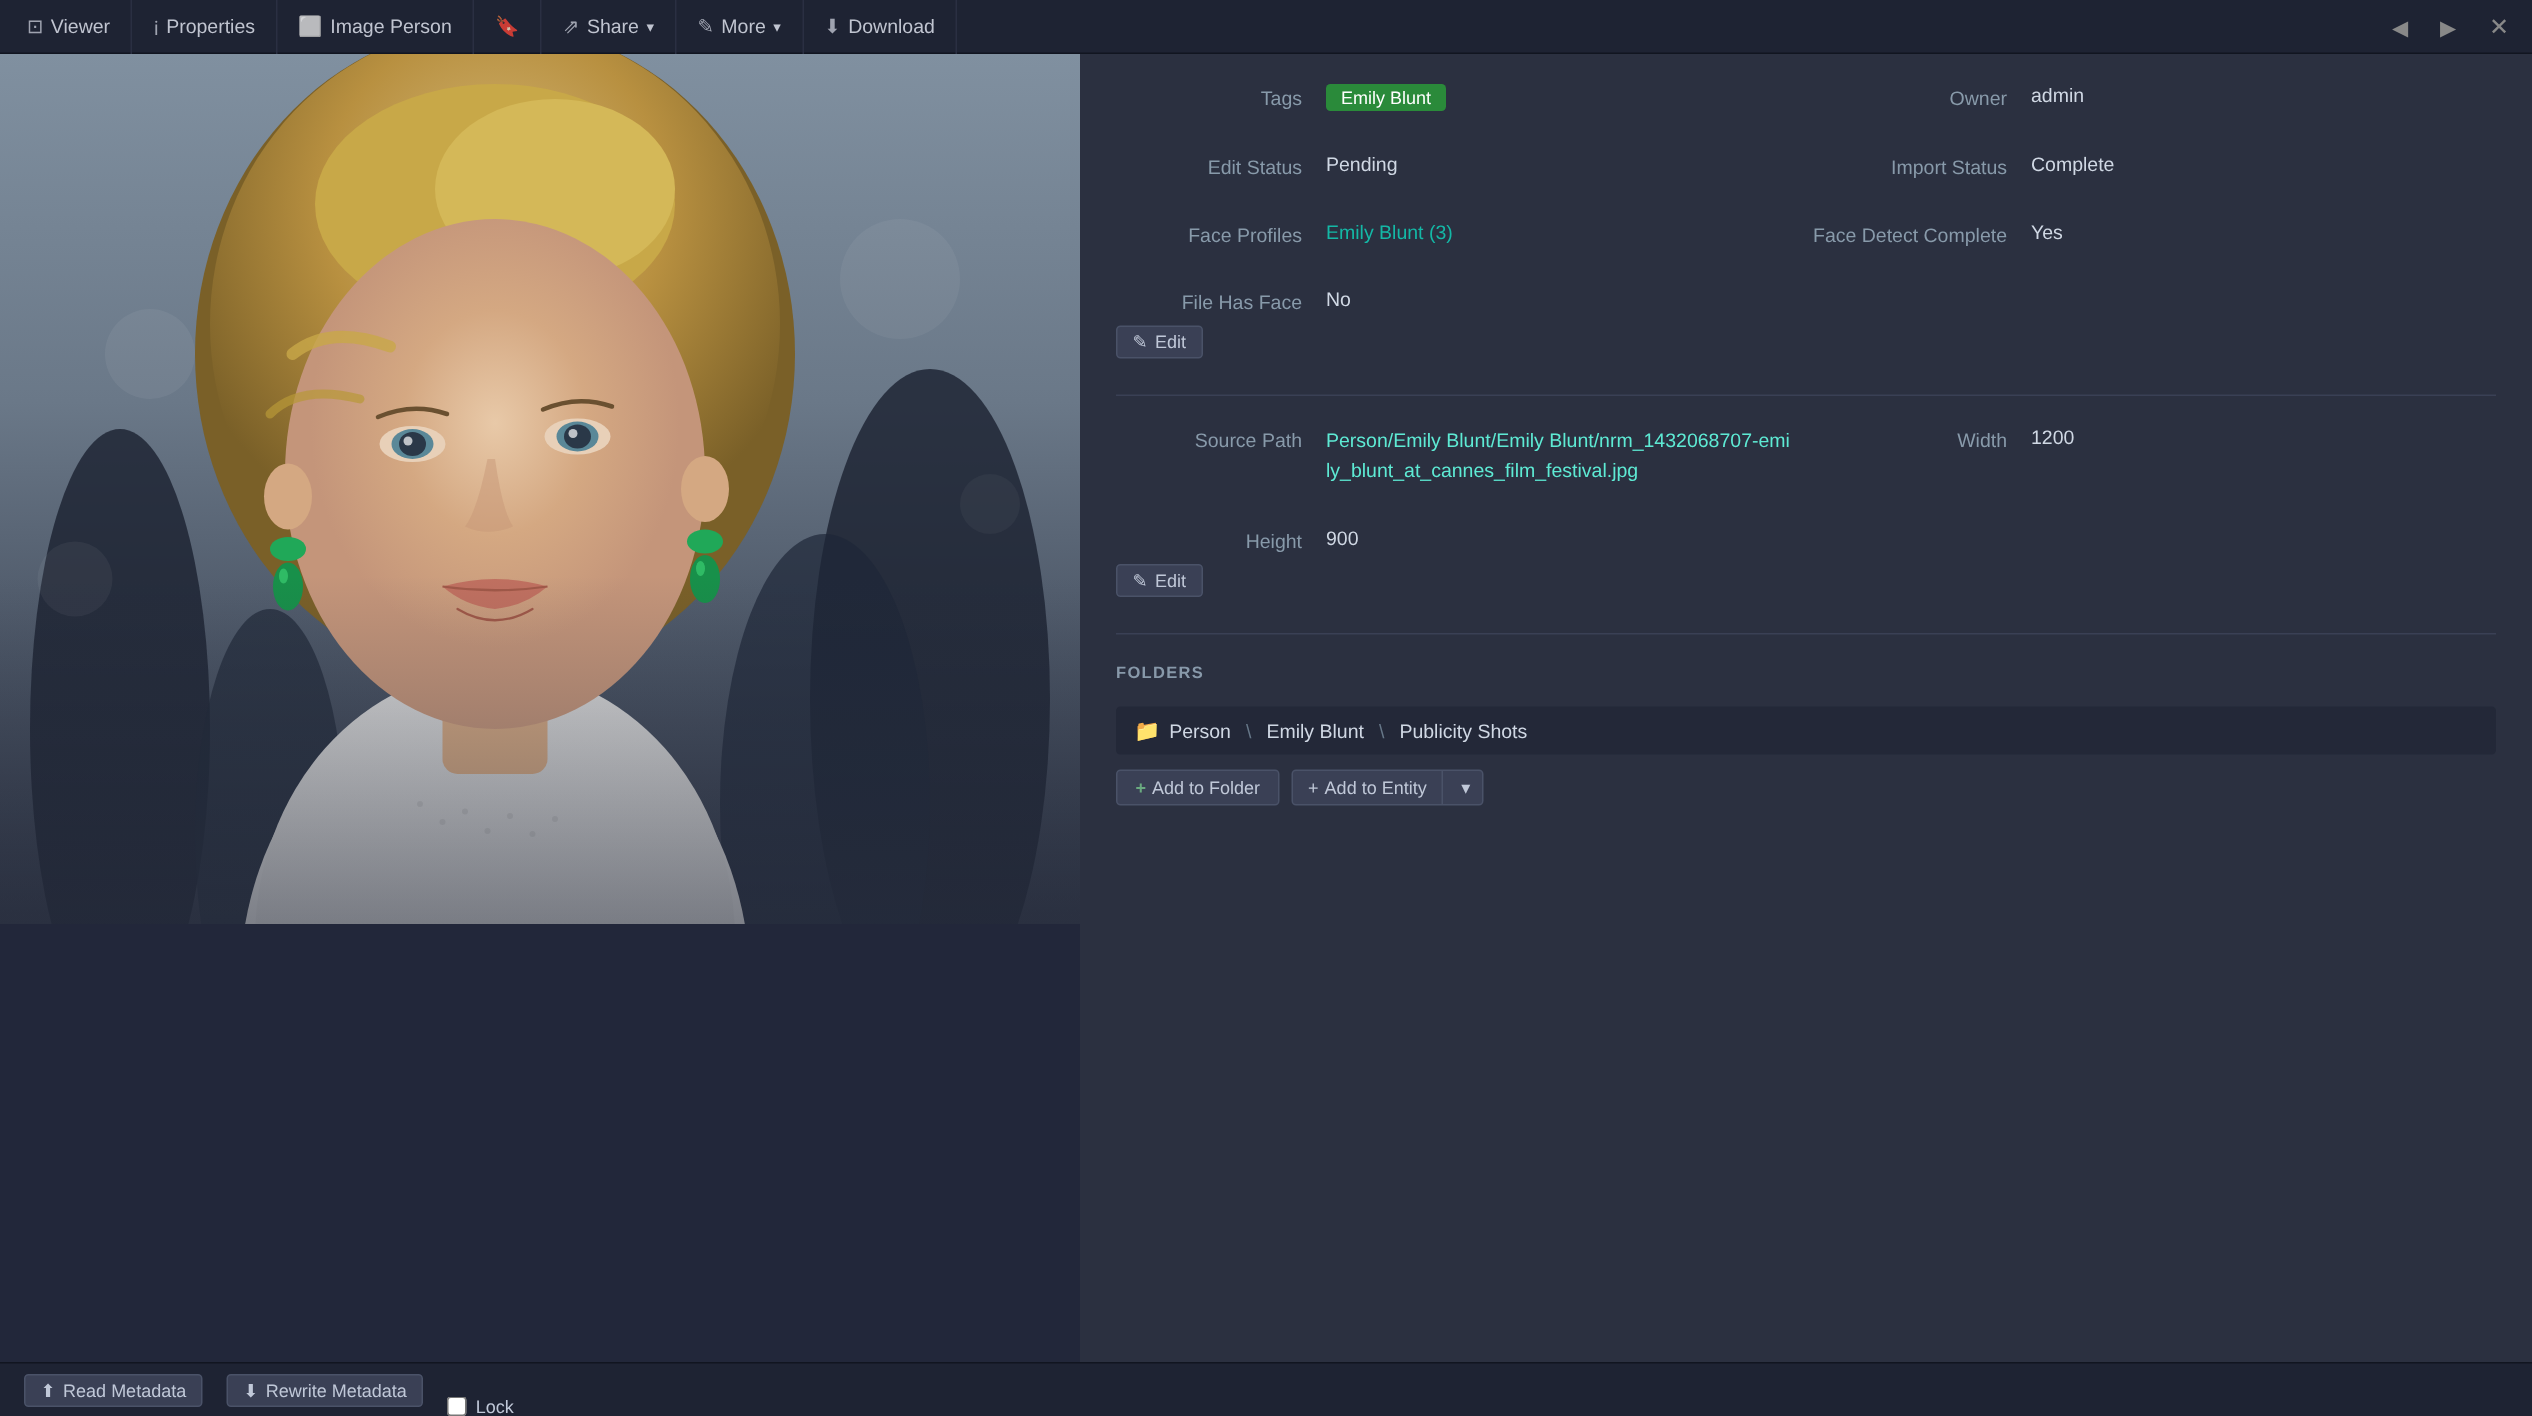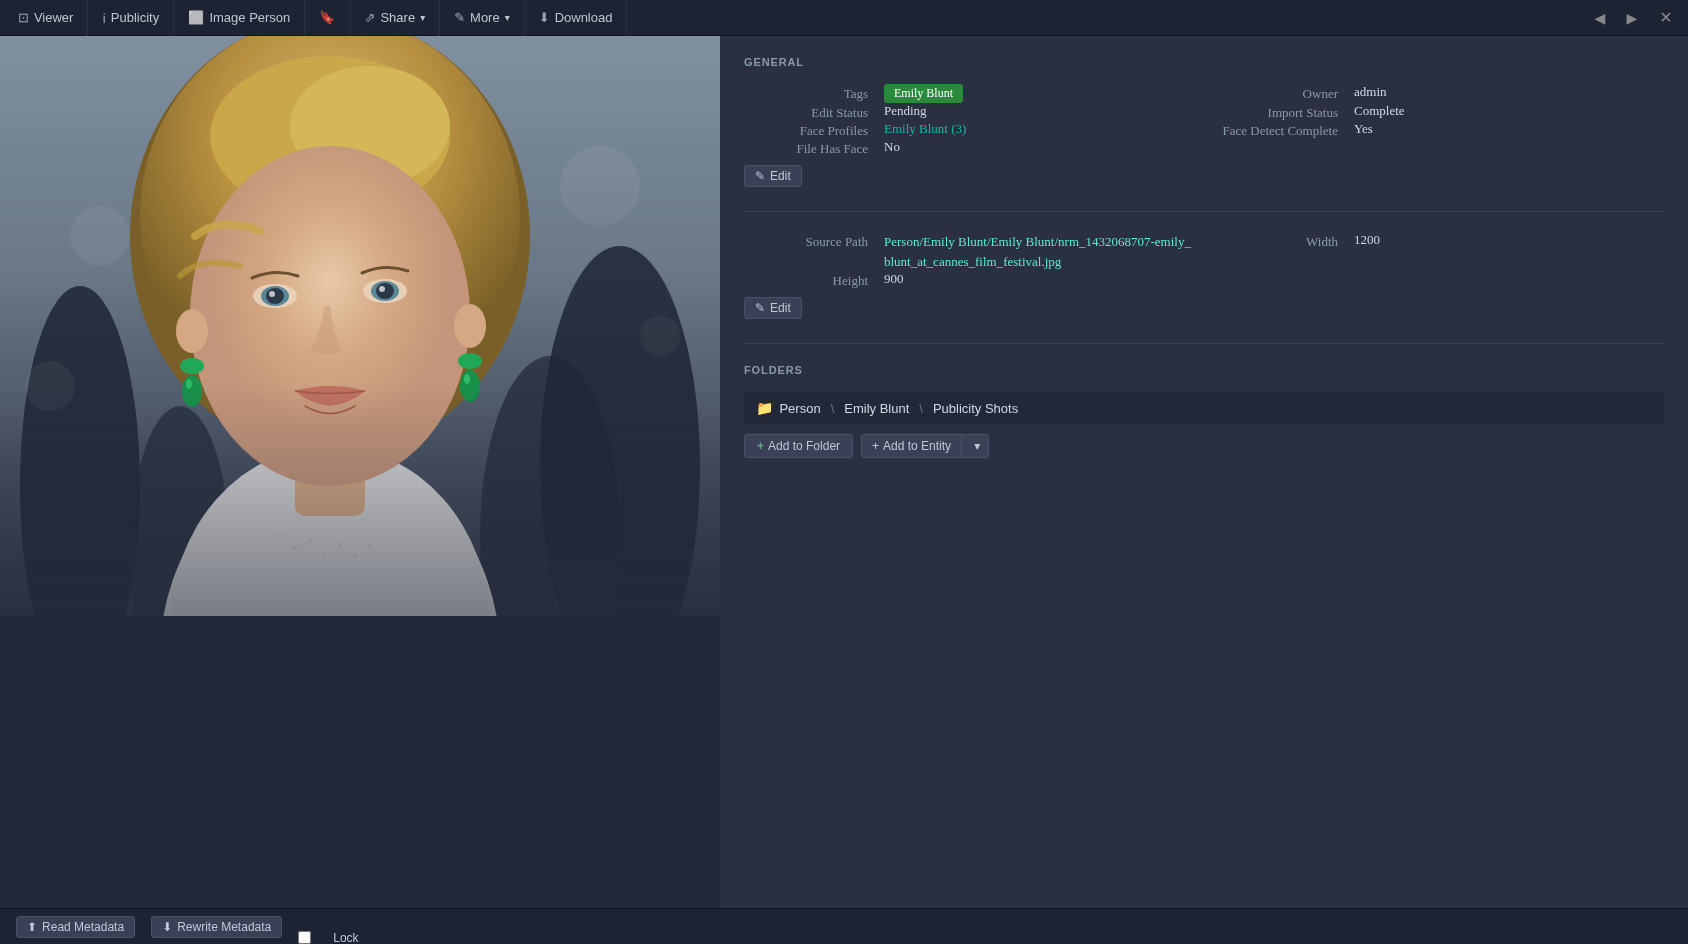--- a/index.html
+++ b/index.html
@@ -103,23 +103,22 @@
       text-transform: uppercase;
       margin-bottom: 16px;
     }
 
     
     .general-section { margin-bottom: 24px; }
 
     .prop-grid {
       display: grid;
       grid-template-columns: 140px 1fr 160px 1fr;
-      row-gap: 0;
+      row-gap: 28px;
       align-items: start;
-      font-family: Liberation Serif, serif;
     }
     .prop-label {
       color: #889aaa;
       text-align: right;
       padding-right: 16px;
       font-size: 13px;
       padding-top: 2px;
     }
     .prop-value {
       color: #d0d8e4;
@@ -256,21 +255,21 @@
       color: #c0c8d8;
       border: 1px solid #4a5268;
       border-radius: 3px;
       padding: 3px 10px;
       font-size: 12px;
       cursor: pointer;
     }
     .lock-check {
       display: flex;
       align-items: center;
-      gap: 22px;
+      gap: 6px;
       font-size: 12px;
       color: #c0c8d8;
       margin-top: 22px;
     }
     .lock-check input[type="checkbox"] {
       cursor: pointer;
       accent-color: #5a6aaa;
     }
 
     
@@ -281,21 +280,21 @@
 </head>
 <body>
 
 <nav class="top-nav">
   <div class="nav-item">
     <span class="icon">⊡</span>
     <span>Viewer</span>
   </div>
   <div class="nav-item">
     <span class="icon">ℹ</span>
-    <span>Publicity</span>
+    <span>Properties</span>
   </div>
   <div class="nav-item">
     <span class="icon">⬜</span>
     <span>Image Person</span>
   </div>
   <div class="nav-item">
     <span class="icon">🔖</span>
   </div>
   <div class="nav-item">
     <span class="icon">⇗</span>
@@ -423,21 +422,20 @@
           <stop offset="100%" stop-color="#2a3040" stop-opacity="0.5"></stop>
         </linearGradient>
         <rect width="720" height="580" fill="url(#bottomFade)"></rect>
       </svg>
     </div>
   </div>
 
   <div class="props-panel">
 
     <div class="general-section">
-      <div class="section-title">GENERAL</div>
 
       <div class="prop-grid">
 
         <div class="prop-label">Tags</div>
         <div class="prop-value">
           <span class="prop-value-green">Emily Blunt</span>
         </div>
         <div class="prop-label">Owner</div>
         <div class="prop-value">admin</div>
 

